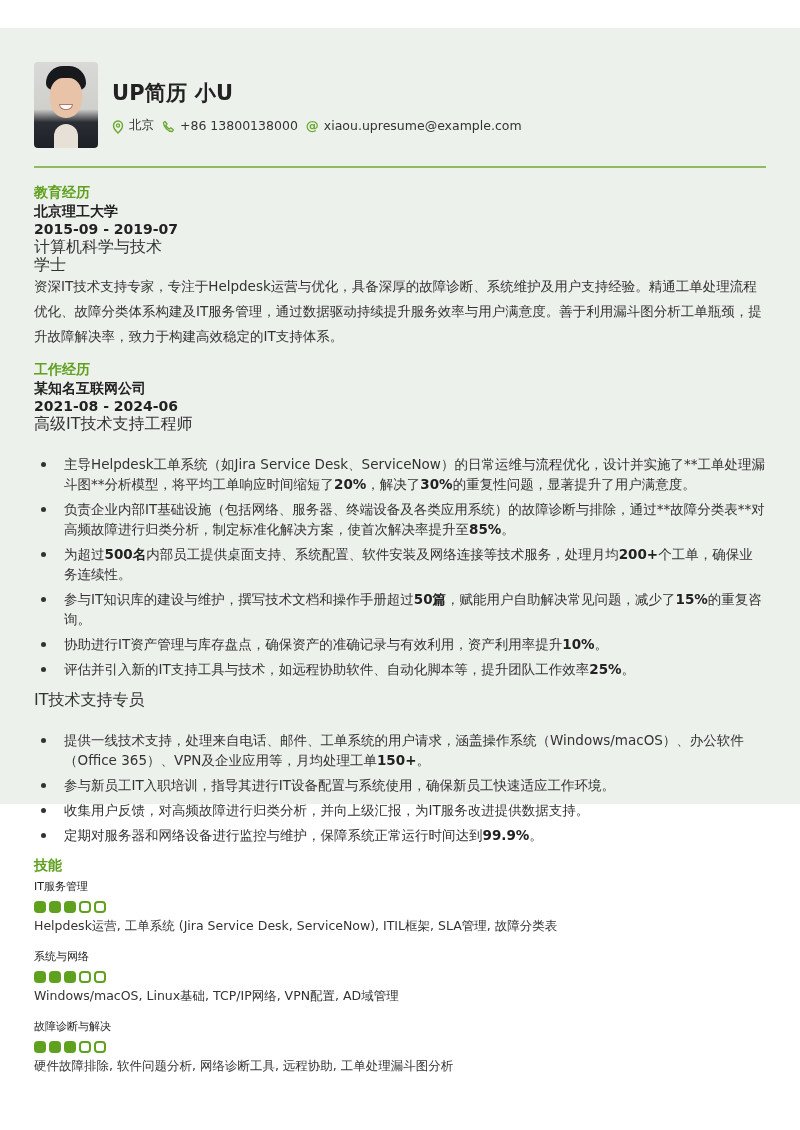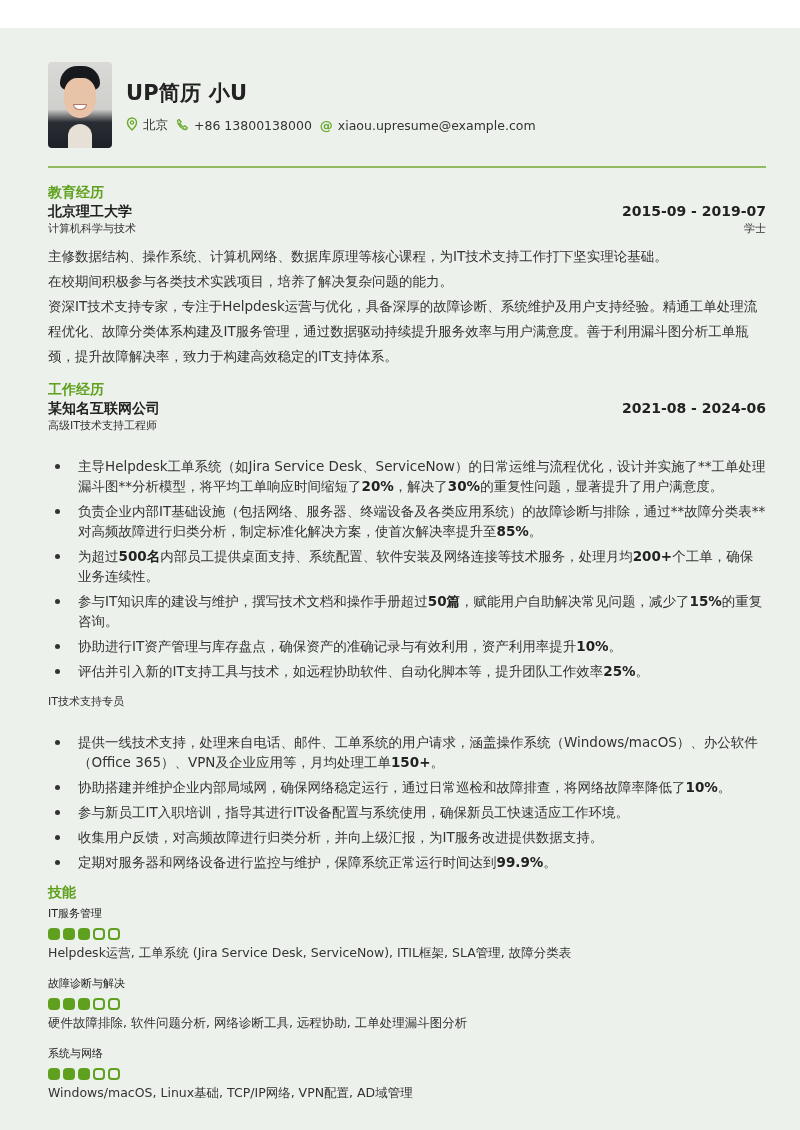--- a/index.html
+++ b/index.html
@@ -5,22 +5,22 @@
   * { box-sizing: border-box; margin: 0; padding: 0; }
   html, body { width: 800px; height: 1130px; overflow: hidden; }
   body {
     background: #ffffff;
     font-family: "DejaVu Sans", "Liberation Sans", sans-serif;
     color: #222;
   }
   .topstrip { height: 28px; background: #ffffff; }
   .page {
     background: #edf1ec;
-    height: 1102px;
-    padding: 34px 34px 0 48px;
+    height: 776px;
+    padding: 34px 34px 0 34px;
     position: relative;
   }
   
   .header { display: flex; align-items: center; height: 86px; }
   .photo {
     width: 64px; height: 86px; border-radius: 4px;
     background: linear-gradient(180deg, #d9d9d7 0%, #cfcfcc 55%, #2a2d33 70%, #1d2026 100%);
     position: relative; overflow: hidden; flex: none;
   }
   .photo .hair {
@@ -35,29 +35,29 @@
     position: absolute; left: 25px; top: 42px; width: 14px; height: 6px;
     background: #fff; border-radius: 0 0 8px 8px; border: 1px solid #b07a66;
   }
   .photo .shirt {
     position: absolute; left: 20px; top: 62px; width: 24px; height: 24px;
     background: #e6e0d6; border-radius: 12px 12px 0 0;
   }
   .head-info { margin-left: 14px; }
   .name { font-size: 21px; font-weight: bold; color: #222; letter-spacing: 0.2px; margin-top: 2px; }
   .contacts { display: flex; align-items: center; margin-top: 10px; font-size: 12.5px; color: #333; }
-  .contact { display: flex; align-items: flex-start; margin-right: 8px; }
+  .contact { display: flex; align-items: flex-end; margin-right: 8px; }
   .contact .ic { color: #6aa92e; margin-right: 5px; display: inline-flex; }
   .divider { height: 2px; background: #7fb24a; margin-top: 18px; opacity: 0.85; }
 
   .section-title { color: #5fa11f; font-size: 14px; font-weight: bold; margin-top: 14px; line-height: 20px; }
-  .row { display: flex; justify-content: space-between; align-items: baseline; }
+  .row { display: flex; justify-content: space-between; align-items: baseline; flex-direction: column; }
   .org { font-size: 14px; font-weight: bold; line-height: 18px; }
   .date { font-size: 14px; font-weight: bold; line-height: 18px; }
-  .sub { font-size: 11px; line-height: 18px; color: #333; }
+  .sub { font-size: 16px; line-height: 18px; color: #333; }
   .para { font-size: 13.5px; line-height: 25px; color: #333; }
   .edu-desc { margin-top: 6px; }
 
   ul.bullets { list-style: none; margin-top: 21px; }
   ul.bullets li {
     position: relative; padding-left: 30px; font-size: 13.5px; line-height: 20px;
     color: #333; margin-bottom: 5px;
   }
   ul.bullets li::before {
     content: ""; position: absolute; left: 7px; top: 8px; width: 5px; height: 5px;
@@ -120,24 +120,20 @@
 
   <div>
     <div class="section-title">教育经历</div>
     <div class="row">
       <div class="org">北京理工大学</div>
       <div class="date">2015-09 - 2019-07</div>
     </div>
     <div class="row">
       <div class="sub">计算机科学与技术</div>
       <div class="sub">学士</div>
-    </div>
-    <div class="edu-desc">
-      <div class="para">主修数据结构、操作系统、计算机网络、数据库原理等核心课程，为IT技术支持工作打下坚实理论基础。</div>
-      <div class="para">在校期间积极参与各类技术实践项目，培养了解决复杂问题的能力。</div>
     </div>
   </div>
 
   <div>
     <div class="para">资深IT技术支持专家，专注于Helpdesk运营与优化，具备深厚的故障诊断、系统维护及用户支持经验。精通工单处理流程优化、故障分类体系构建及IT服务管理，通过数据驱动持续提升服务效率与用户满意度。善于利用漏斗图分析工单瓶颈，提升故障解决率，致力于构建高效稳定的IT支持体系。</div>
   </div>
 
   <div>
     <div class="section-title" style="margin-top:10px;">工作经历</div>
 
@@ -154,21 +150,20 @@
           <li><span>参与IT知识库的建设与维护，撰写技术文档和操作手册超过</span><b>50篇</b><span>，赋能用户自助解决常见问题，减少了</span><b>15%</b><span>的重复咨询。</span></li>
           <li><span>协助进行IT资产管理与库存盘点，确保资产的准确记录与有效利用，资产利用率提升</span><b>10%</b><span>。</span></li>
           <li><span>评估并引入新的IT支持工具与技术，如远程协助软件、自动化脚本等，提升团队工作效率</span><b>25%</b><span>。</span></li>
         </ul>
     </div>
 
     <div class="job2">
       <div class="sub">IT技术支持专员</div>
       <ul class="bullets">
           <li><span>提供一线技术支持，处理来自电话、邮件、工单系统的用户请求，涵盖操作系统（Windows/macOS）、办公软件（Office 365）、VPN及企业应用等，月均处理工单</span><b>150+</b><span>。</span></li>
-          <li><span>协助搭建并维护企业内部局域网，确保网络稳定运行，通过日常巡检和故障排查，将网络故障率降低了</span><b>10%</b><span>。</span></li>
           <li><span>参与新员工IT入职培训，指导其进行IT设备配置与系统使用，确保新员工快速适应工作环境。</span></li>
           <li><span>收集用户反馈，对高频故障进行归类分析，并向上级汇报，为IT服务改进提供数据支持。</span></li>
           <li><span>定期对服务器和网络设备进行监控与维护，保障系统正常运行时间达到</span><b>99.9%</b><span>。</span></li>
         </ul>
     </div>
   </div>
 
   <div>
     <div class="section-title" style="margin-top:10px;">技能</div>
 
@@ -177,35 +172,35 @@
       <div class="dots">
           <span class="dot on"></span>
           <span class="dot on"></span>
           <span class="dot on"></span>
           <span class="dot off"></span>
           <span class="dot off"></span>
         </div>
       <div class="skill-desc">Helpdesk运营, 工单系统 (Jira Service Desk, ServiceNow), ITIL框架, SLA管理, 故障分类表</div>
     </div>
     <div class="skill skill-gap">
+      <div class="skill-name">系统与网络</div>
+      <div class="dots">
+          <span class="dot on"></span>
+          <span class="dot on"></span>
+          <span class="dot on"></span>
+          <span class="dot off"></span>
+          <span class="dot off"></span>
+        </div>
+      <div class="skill-desc">Windows/macOS, Linux基础, TCP/IP网络, VPN配置, AD域管理</div>
+    </div>
+    <div class="skill skill-gap">
       <div class="skill-name">故障诊断与解决</div>
       <div class="dots">
           <span class="dot on"></span>
           <span class="dot on"></span>
           <span class="dot on"></span>
           <span class="dot off"></span>
           <span class="dot off"></span>
         </div>
       <div class="skill-desc">硬件故障排除, 软件问题分析, 网络诊断工具, 远程协助, 工单处理漏斗图分析</div>
     </div>
-    <div class="skill skill-gap">
-      <div class="skill-name">系统与网络</div>
-      <div class="dots">
-          <span class="dot on"></span>
-          <span class="dot on"></span>
-          <span class="dot on"></span>
-          <span class="dot off"></span>
-          <span class="dot off"></span>
-        </div>
-      <div class="skill-desc">Windows/macOS, Linux基础, TCP/IP网络, VPN配置, AD域管理</div>
-    </div>
   </div>
 </div>
 
 </body></html>

